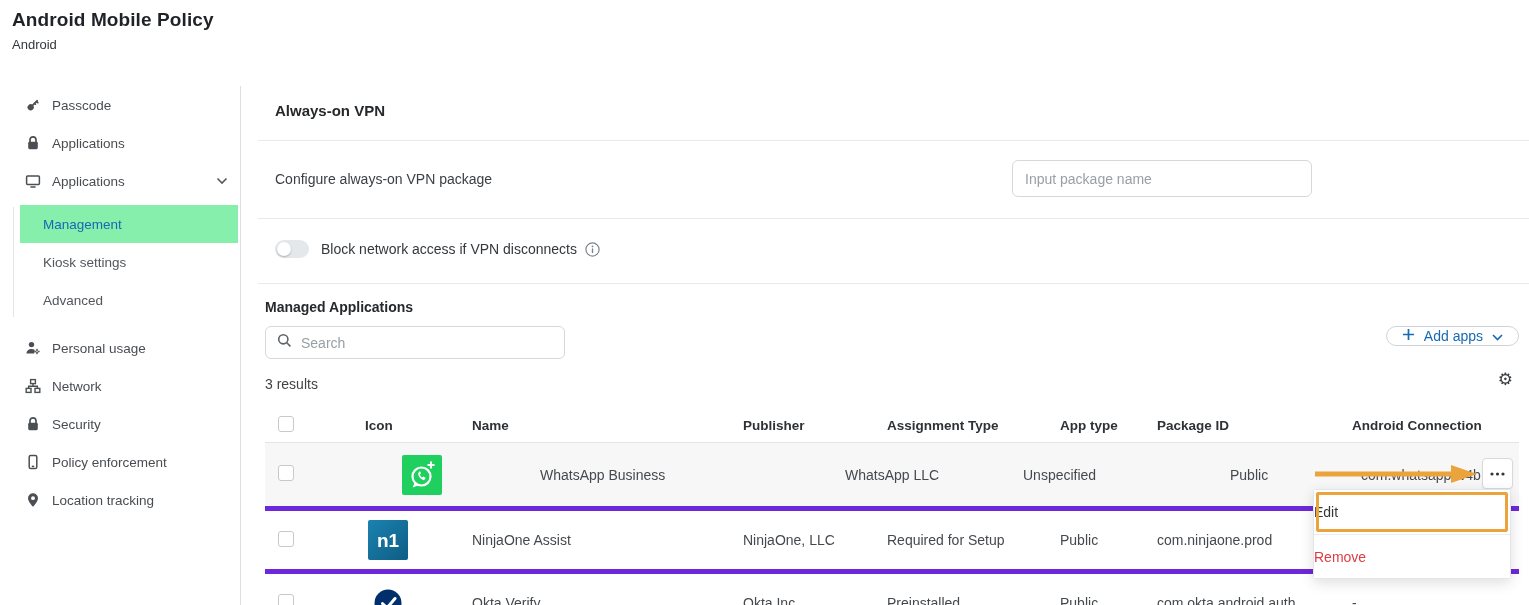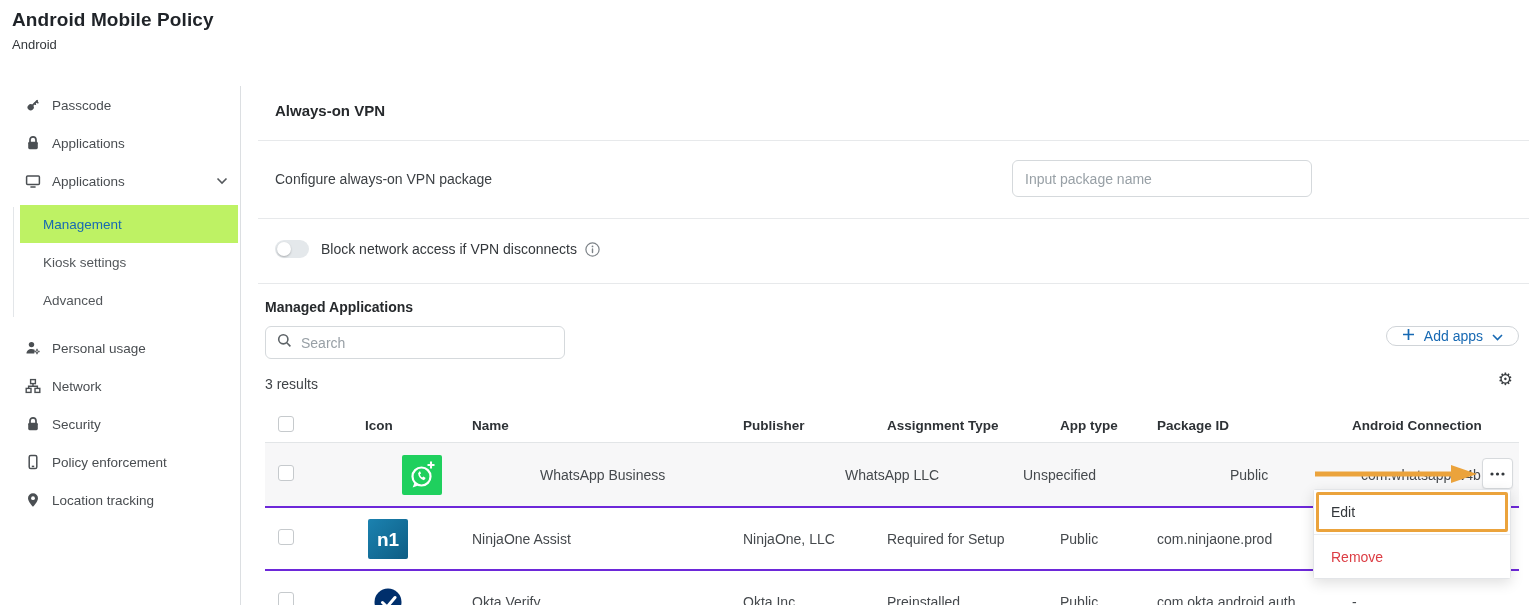--- a/index.html
+++ b/index.html
@@ -14,21 +14,21 @@
 
   
   .sidebar { position:absolute; top:86px; left:0; width:241px; bottom:0; border-right:1px solid #dcdfe2; background:#fff; }
   .nav-item { height:38px; display:flex; align-items:center; gap:11px; padding:0 12px 0 25px; font-size:13.5px; color:#494d51; cursor:pointer; }
   .nav-icon { width:16px; height:16px; display:flex; align-items:center; justify-content:center; flex:none; }
   .nav-icon svg { display:block; }
   .chev { margin-left:auto; display:flex; }
   .submenu { position:relative; margin:5px 0 10px 0; }
   .submenu::before { content:""; position:absolute; left:13px; top:2px; bottom:2px; width:1px; background:#e3e6e9; }
   .subitem { height:38px; display:flex; align-items:center; margin-left:20px; margin-right:2px; padding-left:23px; font-size:13.5px; color:#53575b; cursor:pointer; }
-  .subitem.active { background:#bef264; color:#1769b3;text-align:right; }
+  .subitem.active { background:#86efac; color:#1769b3;text-align:right; }
 
   
   .content { position:absolute; left:240px; top:86px; right:0; bottom:0; }
   .divider { position:absolute; left:18px; right:0; height:1px; background:#e7e9eb; }
   .vpn-heading { position:absolute; left:35px; top:16px; font-size:15px; font-weight:bold; color:#26292c; }
   .config-label { position:absolute; left:35px; top:85px; font-size:14px; color:#3c4044; }
   .pkg-input { position:absolute; left:772px; top:74px; width:300px; height:37px; border:1px solid #d5d9dc; border-radius:6px; padding:0 12px; font-size:14px; color:#333; font-family:"Liberation Sans",sans-serif; outline:none; }
   .pkg-input::placeholder, .search-input::placeholder { color:#98a0a6; opacity:1; }
 
   .toggle-row { position:absolute; left:35px; top:145px; height:36px; display:flex; align-items:center; gap:12px; }
@@ -42,30 +42,30 @@
   .search-input { border:none; outline:none; flex:1; font-size:14px; color:#000000; font-family:"Liberation Sans",sans-serif; background:transparent; }
   .add-btn { position:absolute; right:10px; top:240px; height:20px; padding:0 15px; background:#fff; border:1px solid #d0d4d8; border-radius:12px; display:flex; align-items:center; gap:9px; font-size:14px; color:#1769b3; cursor:pointer; font-family:"Liberation Sans",sans-serif; }
   .results { position:absolute; left:25px; top:290px; font-size:14px; color:#3f4347; }
   .gear-btn { position:absolute; right:16px; top:285px; font-size:17px; line-height:17px; color:#3a3e42; background:none; border:none; cursor:pointer; font-family:"DejaVu Sans",sans-serif; }
 
   
   .tbl { position:absolute; left:25px; top:322px; right:10px; }
   .trow { display:grid; grid-template-columns:100px 107px 271px 144px 173px 97px 195px 1fr; align-items:center; }
   .thead { height:35px; font-size:13.5px; font-weight:bold; color:#2e3236; border-bottom:1px solid #e2e5e7; }
   .tr { height:63px; font-size:14px; color:#45494d; background:#fff; }
-  .tr + .tr { border-top:2px solid #6d28d9; }
+  .tr + .tr { border-top:5px solid #6d28d9; }
   .tr.hl { background:#f7f7f8;gap:34px; }
   .c-check { padding-left:13px; }
   .cbx { display:inline-block; width:16px; height:16px; border:1.5px solid #c6cacd; border-radius:3px; background:#fff; cursor:pointer; }
   .app-icon { width:40px; height:40px; display:block; margin-left:3px; }
 
   
   .ellipsis-btn { position:absolute; left:1242px; top:372px; width:31px; height:31px; background:#fff; border:1px solid #d7dadd; border-radius:4px; display:flex; align-items:center; justify-content:center; cursor:pointer; box-shadow:0 1px 2px rgba(0,0,0,.06); z-index:5; }
   .ctx-menu { position:absolute; left:1073px; top:403px; width:198px; background:#fff; border:1px solid #e3e5e8; border-radius:3px; box-shadow:0 4px 14px rgba(0,0,0,.13); z-index:10; }
-  .menu-item { height:44px; display:flex; align-items:center; padding:0 17px; font-size:14px; color:#33373b; cursor:pointer; background:#fff; }
+  .menu-item { height:44px; display:flex; align-items:center; padding:0 0; font-size:14px; color:#33373b; cursor:pointer; background:#fff; }
   .menu-item.remove { color:#dc3d44; border-top:1px solid #e9ebed; }
   .edit-annot { position:absolute; left:2px; right:2px; top:2px; height:40px; border:3px solid #eba33c; border-radius:2px; pointer-events:none; z-index:12; }
   .arrow-annot { position:absolute; left:1075px; top:377px; z-index:20; pointer-events:none; }
 </style>
 </head>
 <body>
 
 <div class="canvas">
 
   <div class="page-header">

